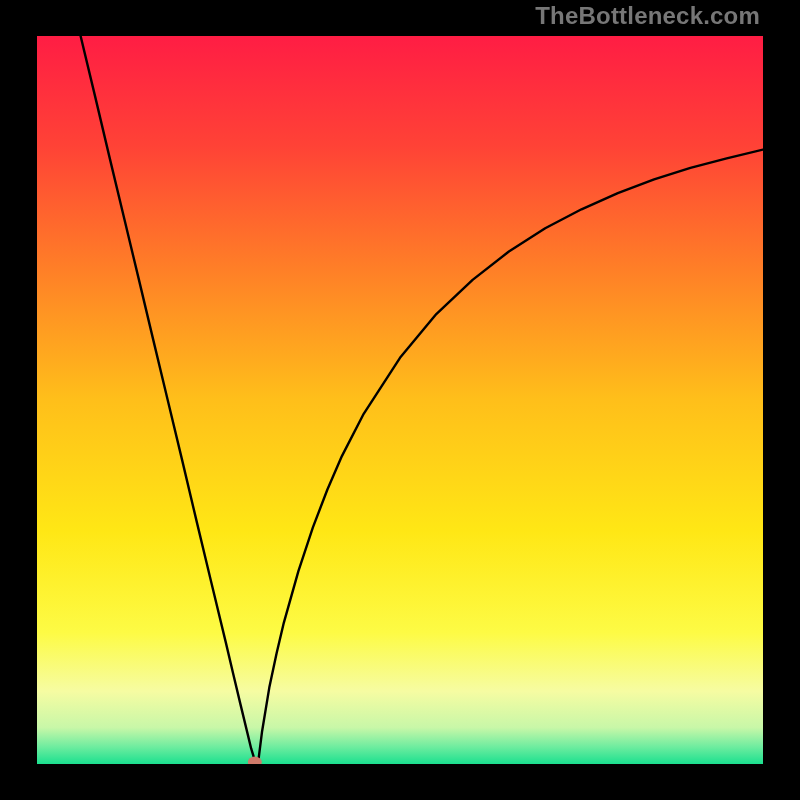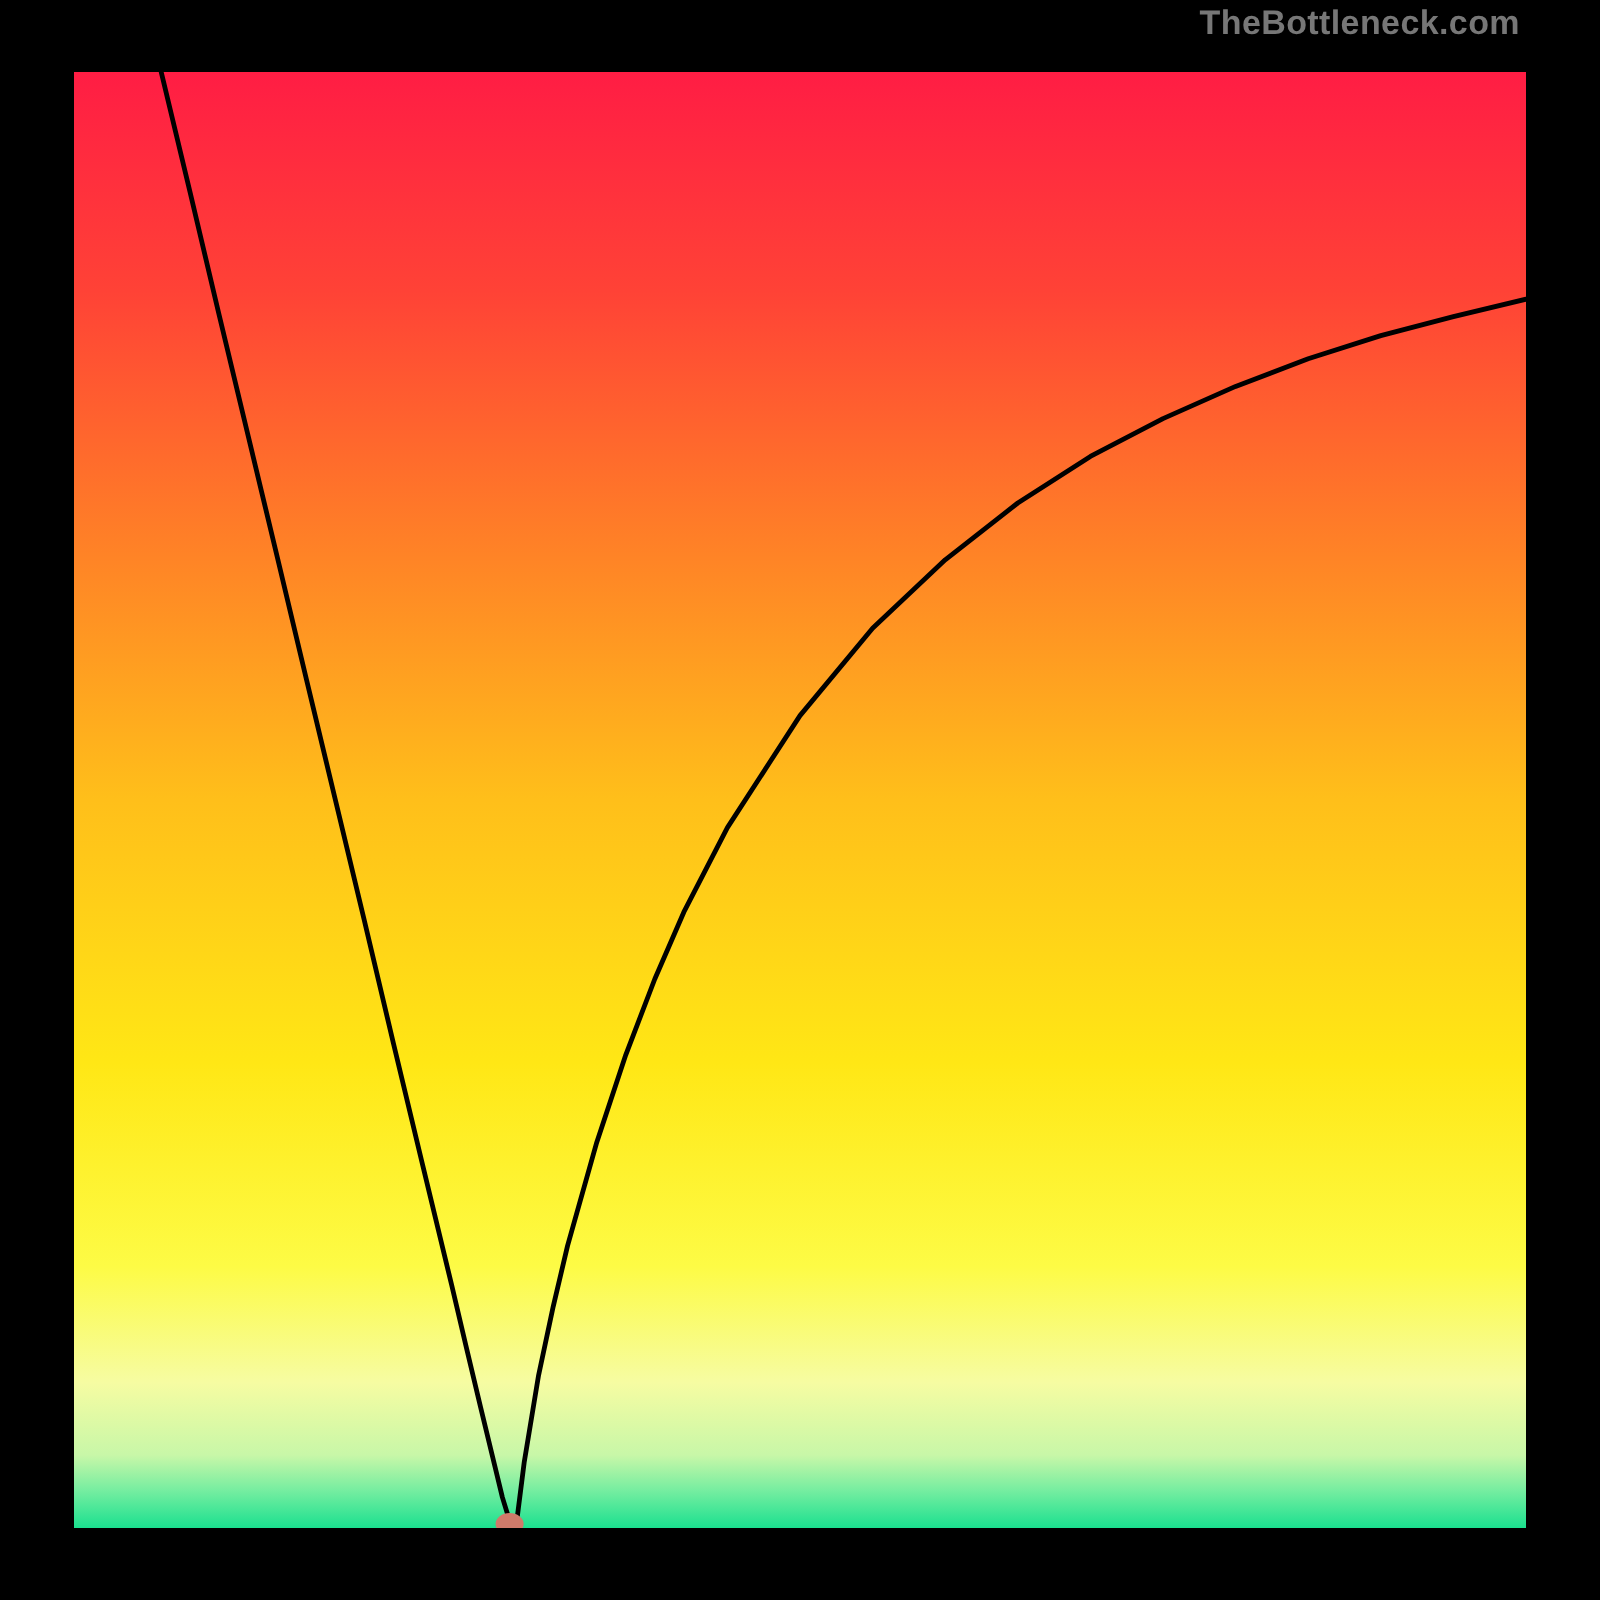--- a/index.html
+++ b/index.html
@@ -25,21 +25,21 @@
     width: 726px;
     height: 728px;
     overflow: hidden;
   }
   .watermark {
     position: absolute;
     top: 2px;
     right: 40px;
     color: #777;
     font-family: Arial, Helvetica, sans-serif;
-    font-size: 17px;
+    font-size: 24px;
     font-weight: 600;
     letter-spacing: 0.2px;
     user-select: none;
   }
   svg { display: block; }
 </style>
 </head>
 <body>
 
 <div class="frame">

